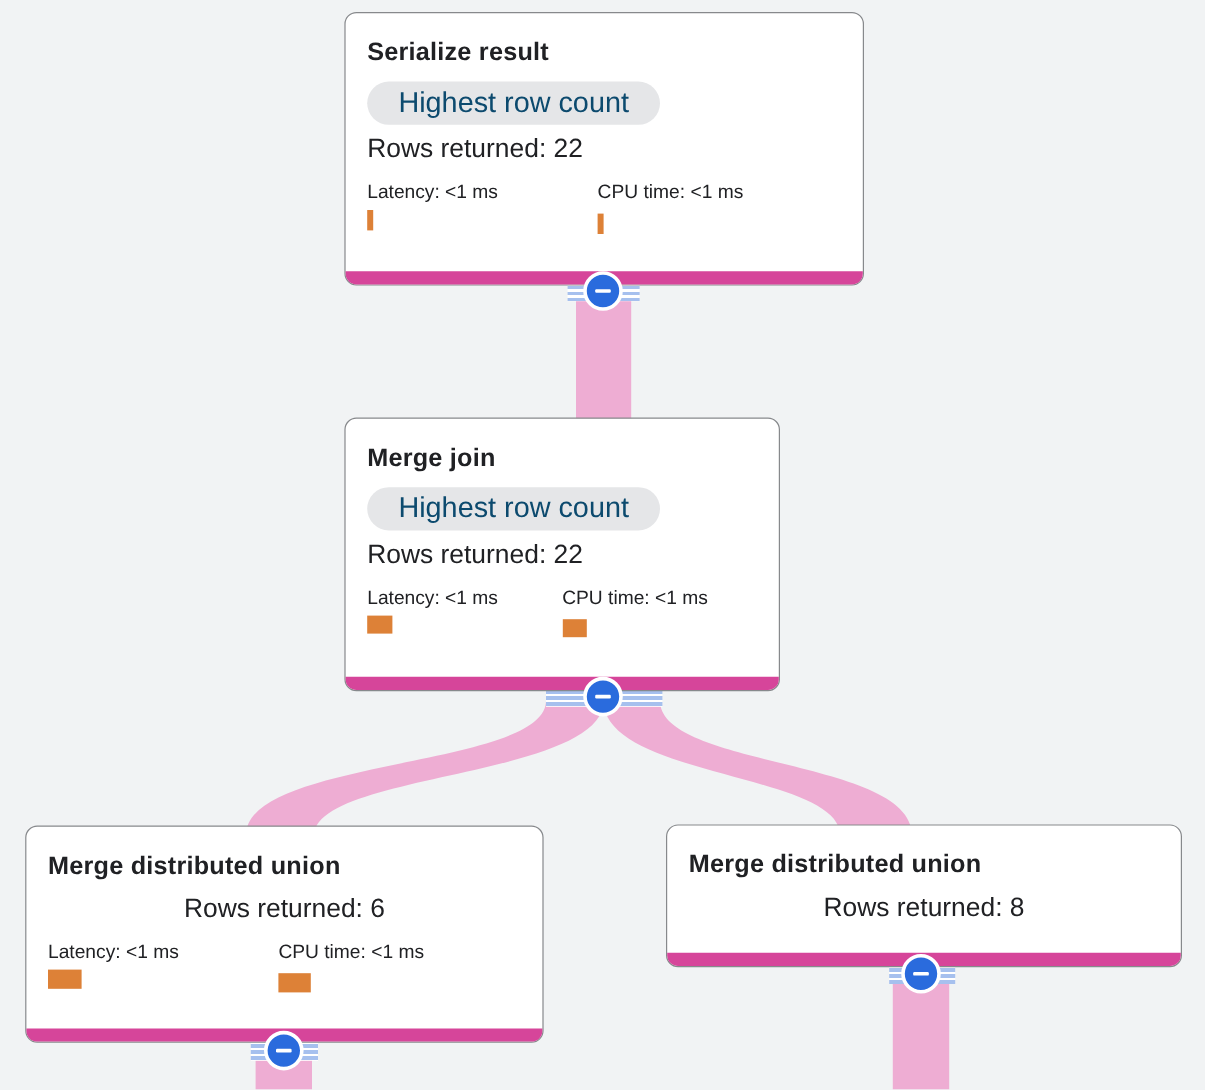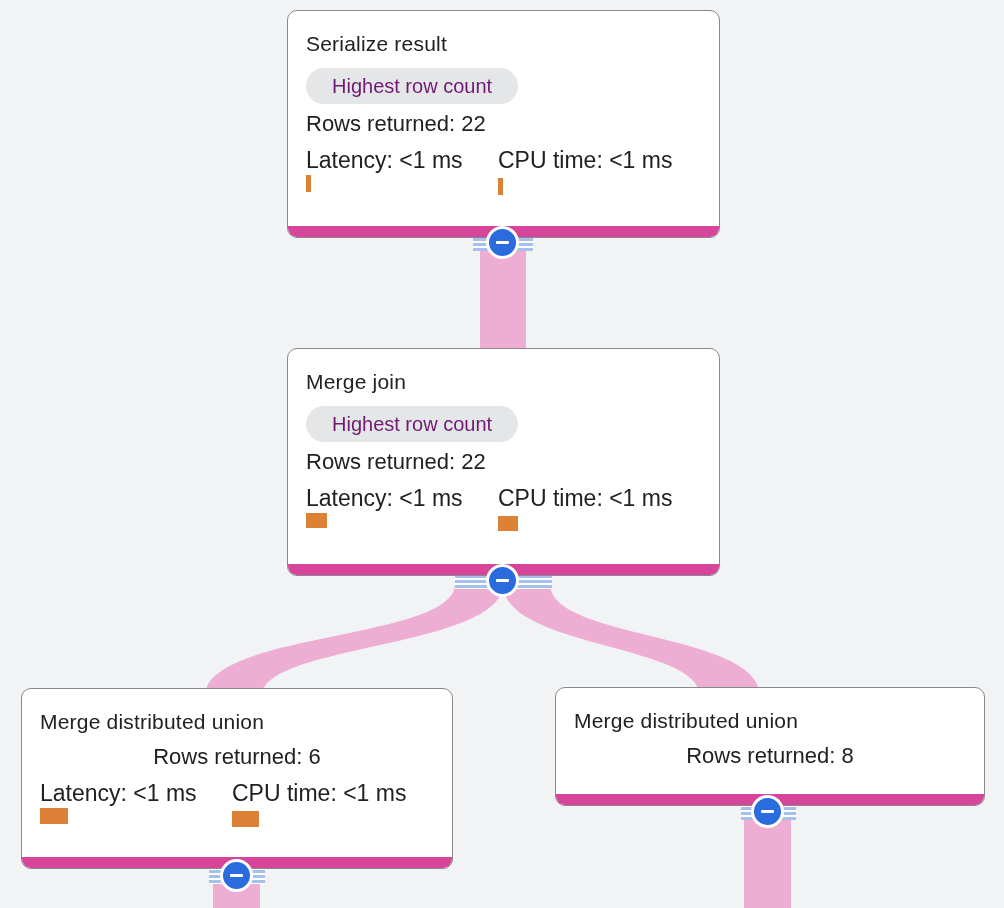--- a/index.html
+++ b/index.html
@@ -32,35 +32,35 @@
     border-radius:10px;
     box-sizing:border-box;
     padding:20px 18px 0 18px;
   }
   .accent-bar{
     position:absolute;left:0;right:0;bottom:0;height:11px;
     background:#d6459a;
     border-radius:0 0 9px 9px;
   }
   .node-title{
-    font-size:21px;font-weight:400;letter-spacing:.2px;color:#202124;
+    font-size:21px;font-weight:700;letter-spacing:.2px;color:#202124;
     line-height:25px;
   }
   .badge{
     display:inline-block;
     margin-top:12px;
-    background:#e5e6e8;color:#701a75;
-    font-size:20px;line-height:36px;
+    background:#e5e6e8;color:#0c4a6e;
+    font-size:24px;line-height:36px;
     padding:0 26px;border-radius:18px;
   }
   .rows{margin-top:9px;font-size:22px;line-height:21px;}
   .node-card.no-badge .rows{margin-top:12px;text-align:center;}
   .metrics{display:flex;margin-top:16px;}
   .metric{width:192px;}
-  .metric-label{font-size:23px;line-height:21px;}
+  .metric-label{font-size:16px;line-height:21px;}
   .meter{margin-top:4px;background:#dd8137;}
   .metric.cpu .meter{margin-top:7px;}
   
   .collapse-btn{
     position:absolute;z-index:3;
     width:27px;height:27px;
     background:#2a6bdd;
     border:3px solid #ffffff;
     border-radius:50%;
     padding:0;cursor:pointer;
@@ -99,21 +99,21 @@
         <div class="meter" style="width:5px;height:17px"></div>
       </div>
       <div class="metric cpu">
         <div class="metric-label">CPU time: &lt;1 ms</div>
         <div class="meter" style="width:5px;height:17px"></div>
       </div>
     </div>
     <div class="accent-bar"></div>
   </div>
 
-  <div class="node-card" style="left:287px;top:348px;width:433px;height:228px;">
+  <div class="node-card" style="left:287px;top:348px;width:363px;height:228px;">
     <div class="node-title">Merge join</div>
     <div>
       <span class="badge">Highest row count</span>
     </div>
     <div class="rows">Rows returned: 22</div>
     <div class="metrics">
       <div class="metric">
         <div class="metric-label">Latency: &lt;1 ms</div>
         <div class="meter" style="width:21px;height:15px"></div>
       </div>

